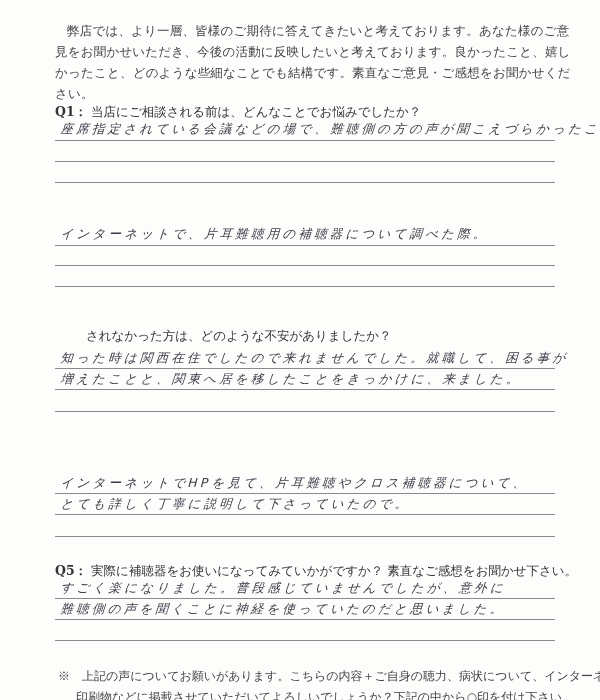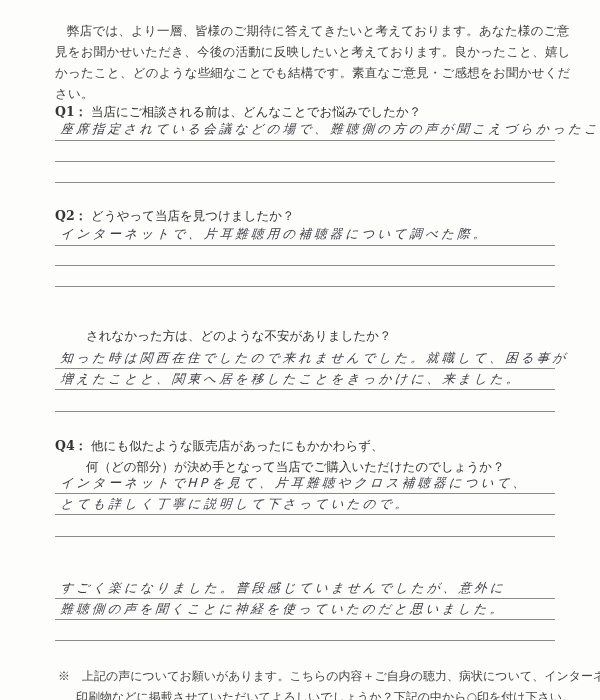--- a/index.html
+++ b/index.html
@@ -48,45 +48,41 @@
   <div class="intro">弊店では、より一層、皆様のご期待に答えてきたいと考えております。あなた様のご意見をお聞かせいただき、今後の活動に反映したいと考えております。良かったこと、嬉しかったこと、どのような些細なことでも結構です。素直なご意見・ご感想をお聞かせください。</div>
 
   <div class="q-label" style="top:104px">
     <b>Q1：</b><span>当店にご相談される前は、どんなことでお悩みでしたか？</span>
   </div>
   <div class="hand" style="top:121px">座席指定されている会議などの場で、難聴側の方の声が聞こえづらかったこと。</div>
   <div class="rule" style="top:140px"></div>
   <div class="rule" style="top:161px"></div>
   <div class="rule" style="top:182px"></div>
 
-  <div class="q-label" style="top:208px">
-    <b>Q2：</b><span>どうやって当店を見つけましたか？</span>
-  </div>
   <div class="hand" style="top:226px">インターネットで、片耳難聴用の補聴器について調べた際。</div>
   <div class="rule" style="top:245px"></div>
   <div class="rule" style="top:265px"></div>
   <div class="rule" style="top:286px"></div>
 
   <div class="q-sub" style="top:328px">されなかった方は、どのような不安がありましたか？</div>
   <div class="hand" style="top:350px">知った時は関西在住でしたので来れませんでした。就職して、困る事が</div>
   <div class="rule" style="top:368px"></div>
   <div class="hand" style="top:371px">増えたことと、関東へ居を移したことをきっかけに、来ました。</div>
   <div class="rule" style="top:389px"></div>
   <div class="rule" style="top:411px"></div>
 
-  <div class="q-label" style="top:438px">
-    <b>Q4：</b><span>他にも似たような販売店があったにもかかわらず、</span>
-  </div>
-  <div class="q-sub" style="top:459px">何（どの部分）が決め手となって当店でご購入いただけたのでしょうか？</div>
   <div class="hand" style="top:475px">インターネットでHPを見て、片耳難聴やクロス補聴器について、</div>
   <div class="rule" style="top:493px"></div>
   <div class="hand" style="top:496px">とても詳しく丁寧に説明して下さっていたので。</div>
   <div class="rule" style="top:514px"></div>
   <div class="rule" style="top:536px"></div>
 
+  <div class="q-label" style="top:563px">
+    <b>Q5：</b><span>実際に補聴器をお使いになってみていかがですか？ 素直なご感想をお聞かせ下さい。</span>
+  </div>
   <div class="hand" style="top:580px">すごく楽になりました。普段感じていませんでしたが、意外に</div>
   <div class="rule" style="top:598px"></div>
   <div class="hand" style="top:601px">難聴側の声を聞くことに神経を使っていたのだと思いました。</div>
   <div class="rule" style="top:619px"></div>
   <div class="rule" style="top:640px"></div>
 
   <div class="note" style="top:668px">※　上記の声についてお願いがあります。こちらの内容＋ご自身の聴力、病状について、インターネットや</div>
   <div class="note note2" style="top:689px">印刷物などに掲載させていただいてよろしいでしょうか？下記の中から○印を付け下さい。</div>
 
 </div>

